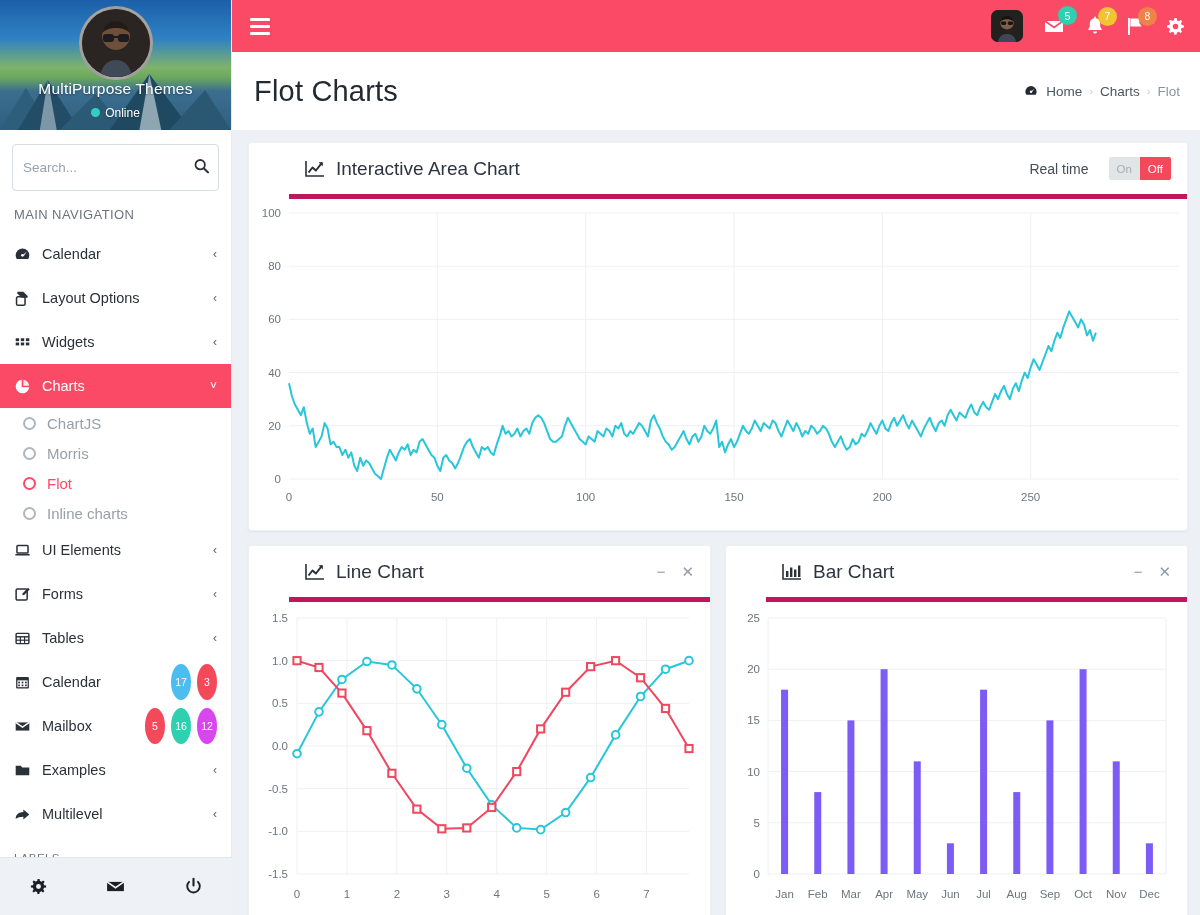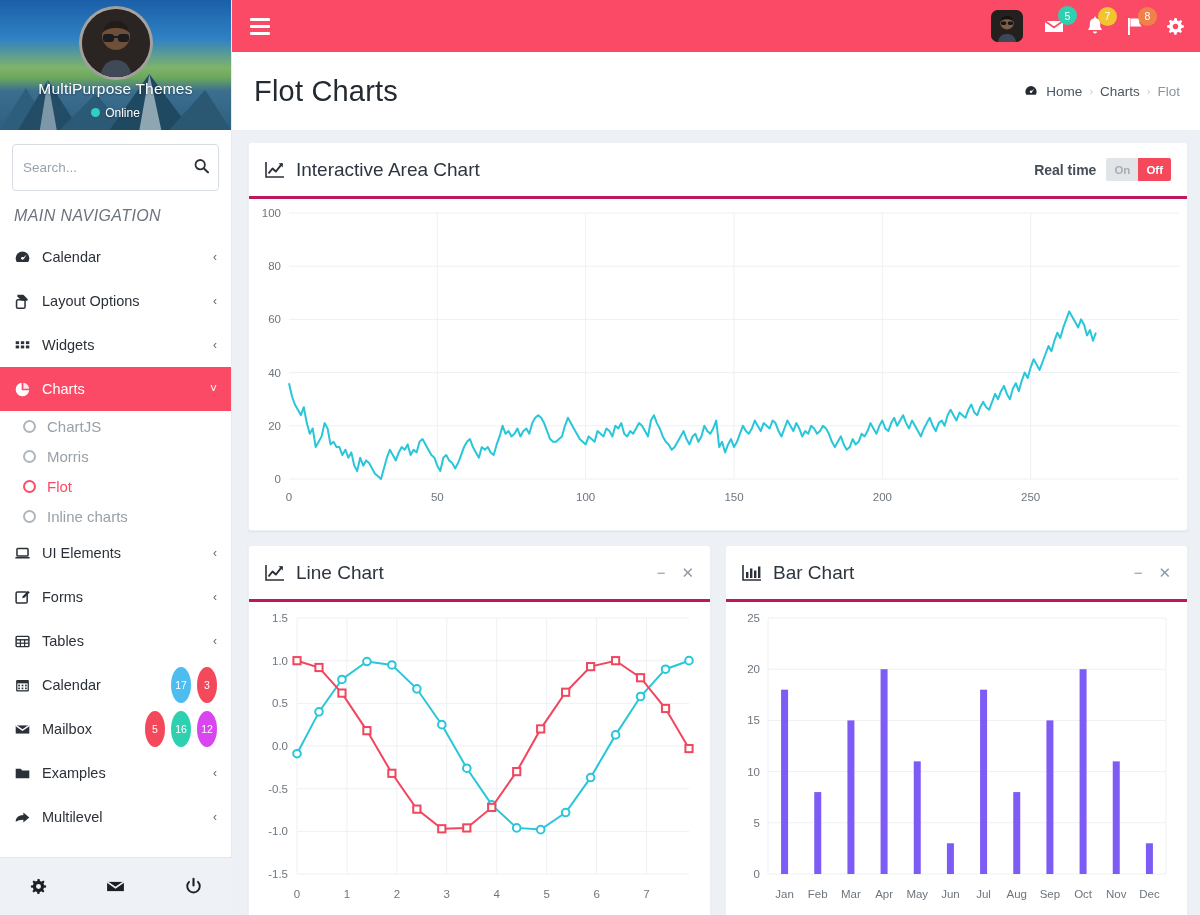--- a/index.html
+++ b/index.html
@@ -56,22 +56,22 @@
     width: 100%; height: 100%; border: 0; outline: none; background: transparent;
     padding: 0 34px 0 10px; font-size: 13.5px; color: #55606b;
     font-family: "Liberation Sans", sans-serif;
   }
   .searchbox input::placeholder { color: #9aa3ac; }
   .searchbox .sicon {
     position: absolute; right: 9px; top: 50%; transform: translateY(-50%);
     color: #2b3138;
   }
   .navhead {
-    padding: 6px 8px 10px 14px; font-size: 16px; letter-spacing: .4px;
-    color: #6b747d; text-transform: uppercase; font-style: italic;
+    padding: 6px 8px 10px 14px; font-size: 13px; letter-spacing: .4px;
+    color: #6b747d; text-transform: uppercase;
   }
   .navlist { list-style: none; }
   .navitem {
     display: flex; align-items: center; height: 44px; padding: 0 14px;
     color: #2b3138; font-size: 14.5px; cursor: pointer; position: relative;
   }
   .navitem .ic { width: 28px; flex: 0 0 28px; display: flex; align-items: center; color: #2b3138; }
   .navitem .lbl { flex: 1 1 auto; }
   .navitem .caret { color: #5b646d; font-size: 12px; line-height: 1; }
   .navitem.active { background: #fb4a66; color: #fff; }
@@ -135,27 +135,28 @@
   .crumbs .sep { color: #c3cad1; font-size: 11px; }
   .crumbs .hicon { color: #242a31; display: flex; margin-right: 1px; }
 
   .content { flex: 1 1 auto; background: #edf1f5; padding: 12px 12px 0 16px; overflow: hidden; }
   .card {
     background: #fff; border-radius: 3px; box-shadow: 0 1px 2px rgba(40,50,60,.07);
     border: 1px solid #eef1f4;
   }
   .card-head {
     height: 56px; display: flex; align-items: center; padding: 8px 16px;
-    border-bottom: 3px solid #be185d;
+    border-bottom: 5px solid #be185d;
+    margin-left: 40px;
   }
   .card-title { display: flex; align-items: center; gap: 11px; font-size: 19px; color: #2d3540; }
   .card-title .chico { color: #2a3139; display: flex; }
   .card-tools { margin-left: auto; display: flex; align-items: center; gap: 16px; color: #8e99a6; }
   .card-tools .tbtn { cursor: pointer; font-size: 15px; line-height: 1; }
-  .rt-wrap { margin-left: auto; display: flex; align-items: center; gap: 10px; font-weight: bold; }
+  .rt-wrap { margin-left: auto; display: flex; align-items: center; gap: 20px; }
   .rt-label { font-size: 14px; color: #444d57; }
   .toggle { display: flex; height: 23px; border-radius: 2px; overflow: hidden; font-size: 11.5px; }
   .toggle .on { background: #e2e5e8; color: #a7adb4; display:flex; align-items:center; padding: 0 8px; cursor: pointer; }
   .toggle .off { background: #f4495a; color: #fff; display:flex; align-items:center; padding: 0 8px; cursor: pointer; }
 
   .row { display: flex; gap: 14px; margin-top: 14px; }
   .col { flex: 1 1 0; min-width: 0; }
 
   svg text { font-family: "Liberation Sans", sans-serif; }
   .ax { fill: #6c757e; font-size: 11.5px; }

